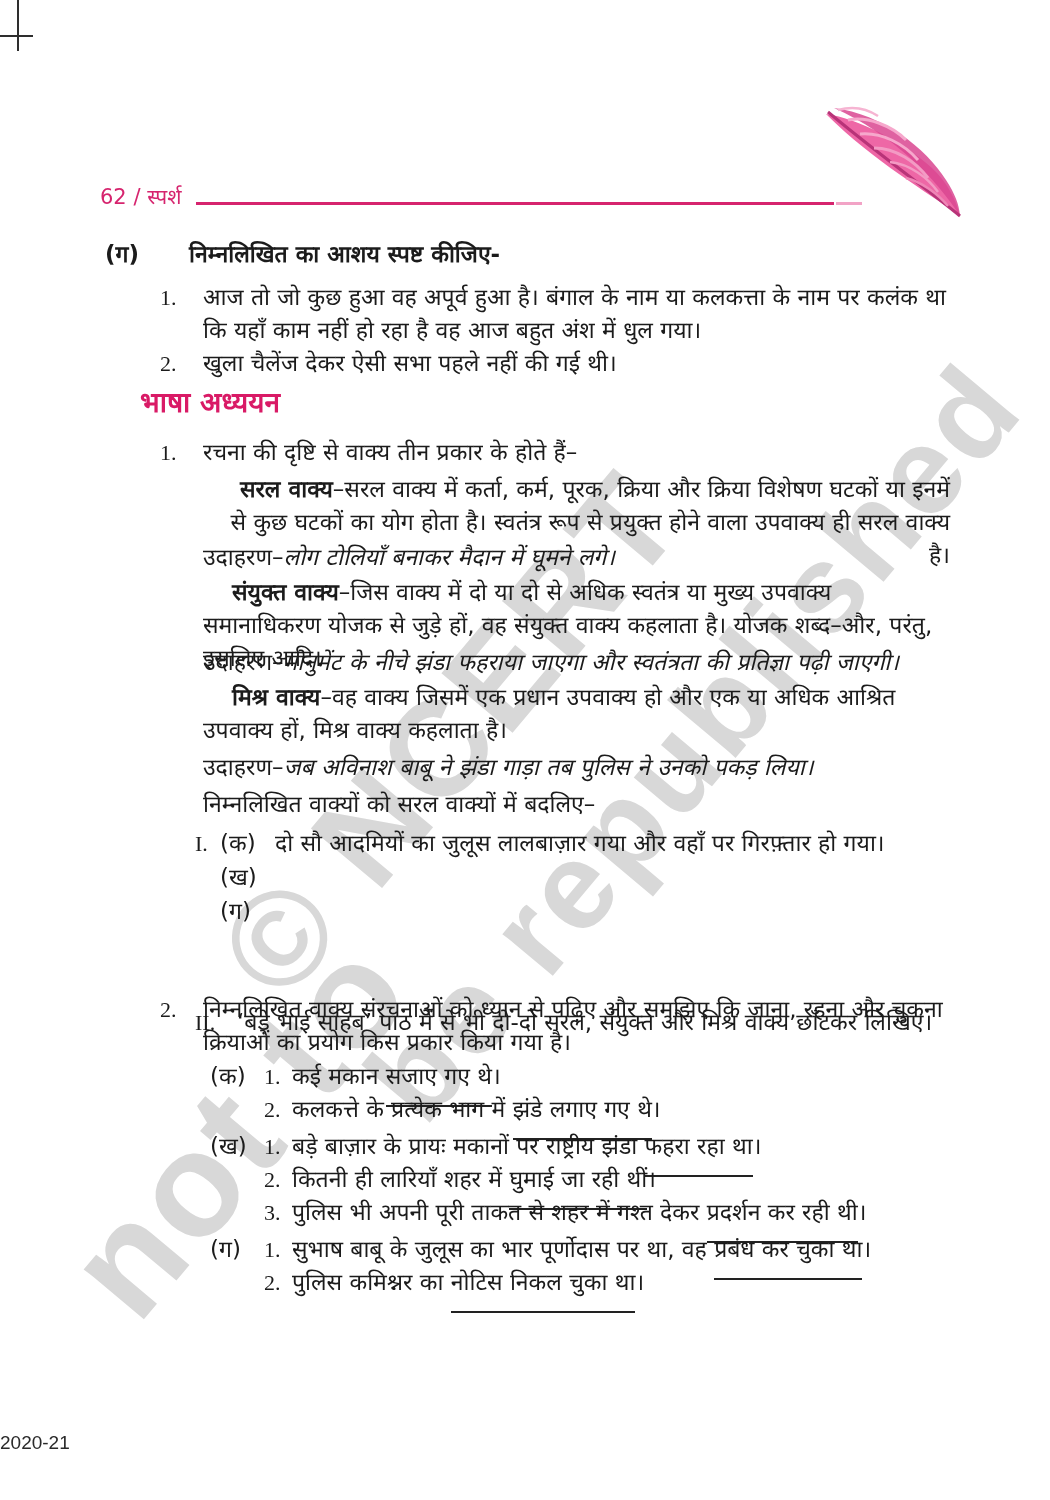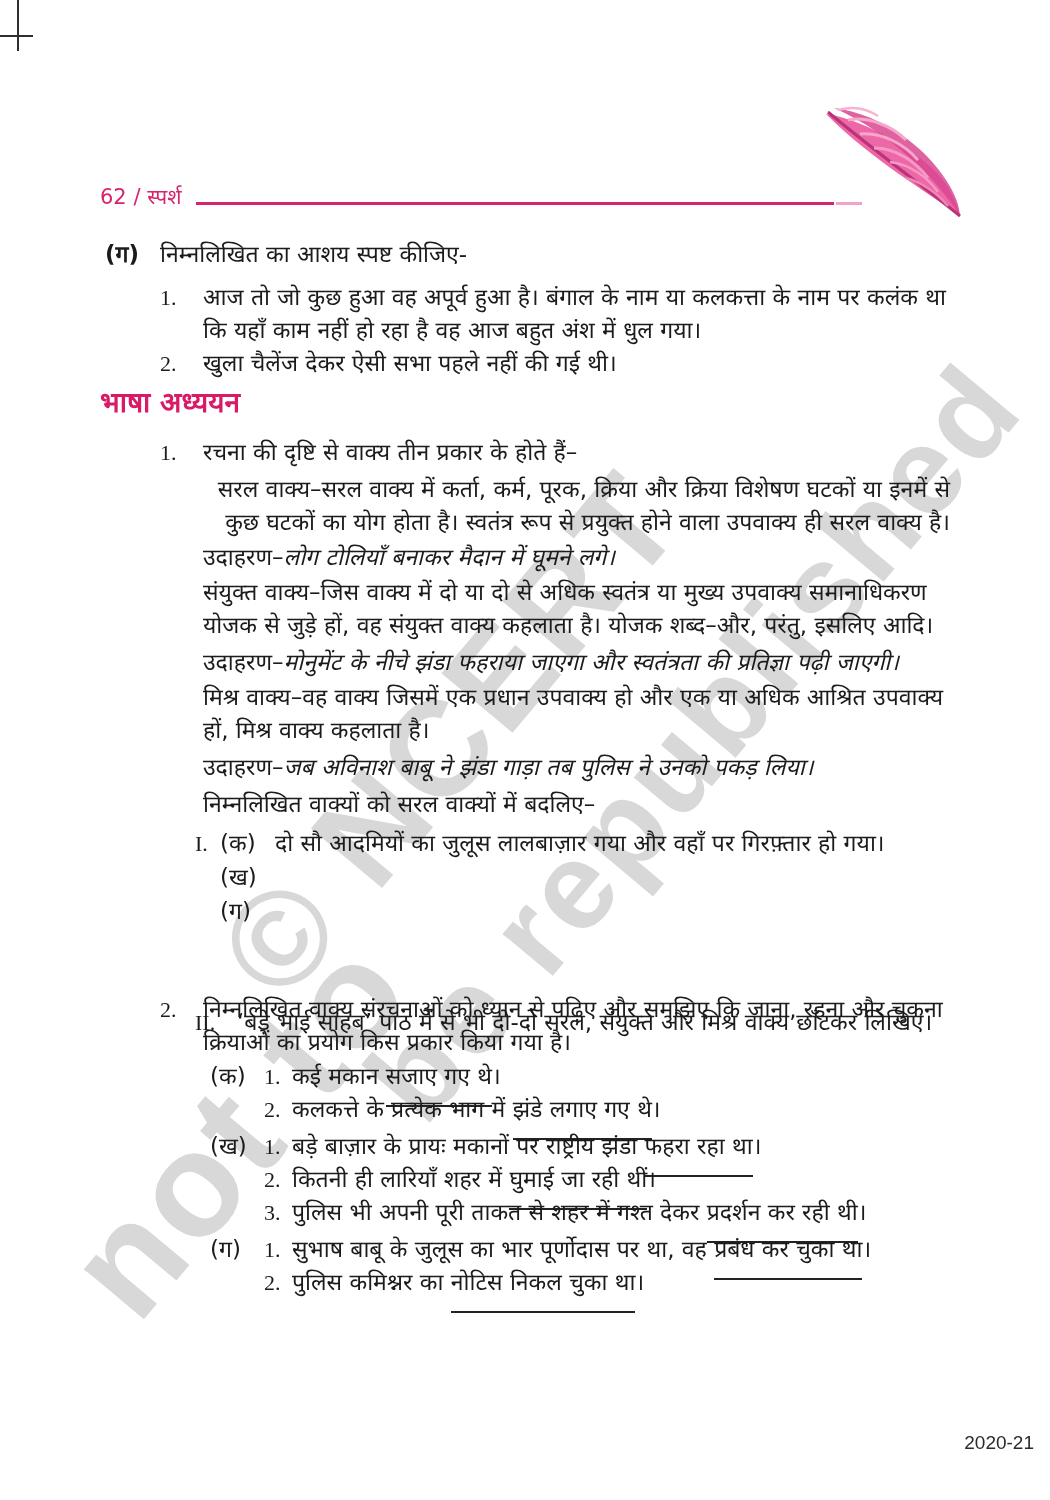--- a/index.html
+++ b/index.html
@@ -23,49 +23,49 @@
 
   
   .crop-v { position:absolute; left:17px; top:0;  width:2px;  height:51px; background:#2e2e2e; }
   .crop-h { position:absolute; left:0;  top:35px; width:33px; height:2px;  background:#2e2e2e; }
 
   .page-label { position:absolute; left:100px; top:182px; font-size:21px; color:#d6246e; z-index:2; }
   .header-rule { position:absolute; left:196px; top:202px; width:638px; height:3px; background:#d6246e; z-index:2; }
   .header-rule-tail { position:absolute; left:836px; top:202px; width:26px; height:3px; background:#f2a3c6; z-index:2; }
   .feather { position:absolute; left:808px; top:100px; width:160px; height:125px; z-index:1; }
 
-  .footer { position:absolute; left:0; right:16px; top:1432px; text-align:right;
+  .footer { position:absolute; left:0; right:0; top:1432px; text-align:left;
             font-family:"Liberation Sans",sans-serif; font-size:19px; color:#2a2a2a; z-index:2; }
 
   
   .content { position:absolute; left:100px; top:0; width:850px; height:1500px; z-index:2;
              font-size:23px; line-height:33px; }
   .blk { position:absolute; left:0; right:0; }
 
   .b-ga-title   { top:238px; }
   .b-ga-item1   { top:281px; }
   .b-ga-item2   { top:347px; }
-  .b-heading    { top:384px; }
+  .b-heading    { top:384px;margin-left:40px; }
   .b-q1-intro   { top:436px; }
   .b-def1       { top:473px;text-align:right; }
   .b-ex1        { top:541px; }
   .b-def2       { top:576px; }
   .b-ex2        { top:646px; }
   .b-def3       { top:681px; }
   .b-ex3        { top:751px; }
   .b-convert    { top:788px; }
   .b-part1      { top:826px; }
   .b-part2      { top:959px;margin-top:47px; }
   .b-q2-intro   { top:993px; }
   .b-q2-grpA    { top:1060px; }
   .b-q2-grpB    { top:1130px; }
   .b-q2-grpC    { top:1233px; }
 
   .flex { display:flex; align-items:flex-start; }
-  .bold { font-weight:400; }
+  .bold { font-weight:700;margin-left:29px; }
   .italic { font-style:italic; }
 
   .ga-label { margin-left:5px; width:55px; font-weight:700; flex:none; }
   .num-col  { margin-left:60px; width:43px; flex:none;
               font-family:"Liberation Serif","DejaVu Sans",serif; font-size:22px; }
   .indent-text { margin-left:103px; }
 
   .section-heading { font-size:28px; line-height:38px; font-weight:700; color:#d91a66; }
 
   .p1-wrap  { margin-left:95px; }

